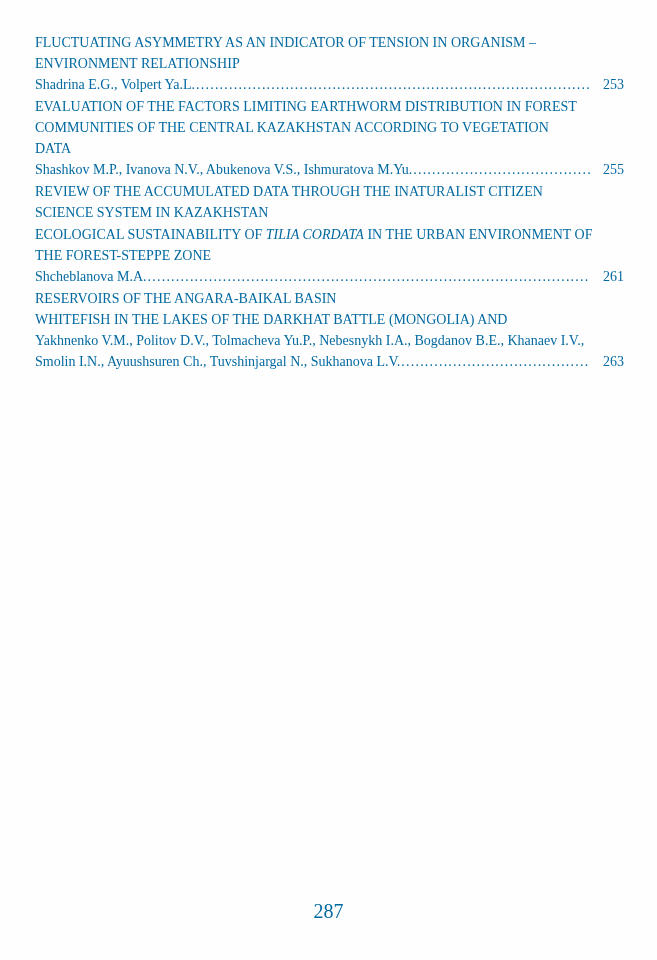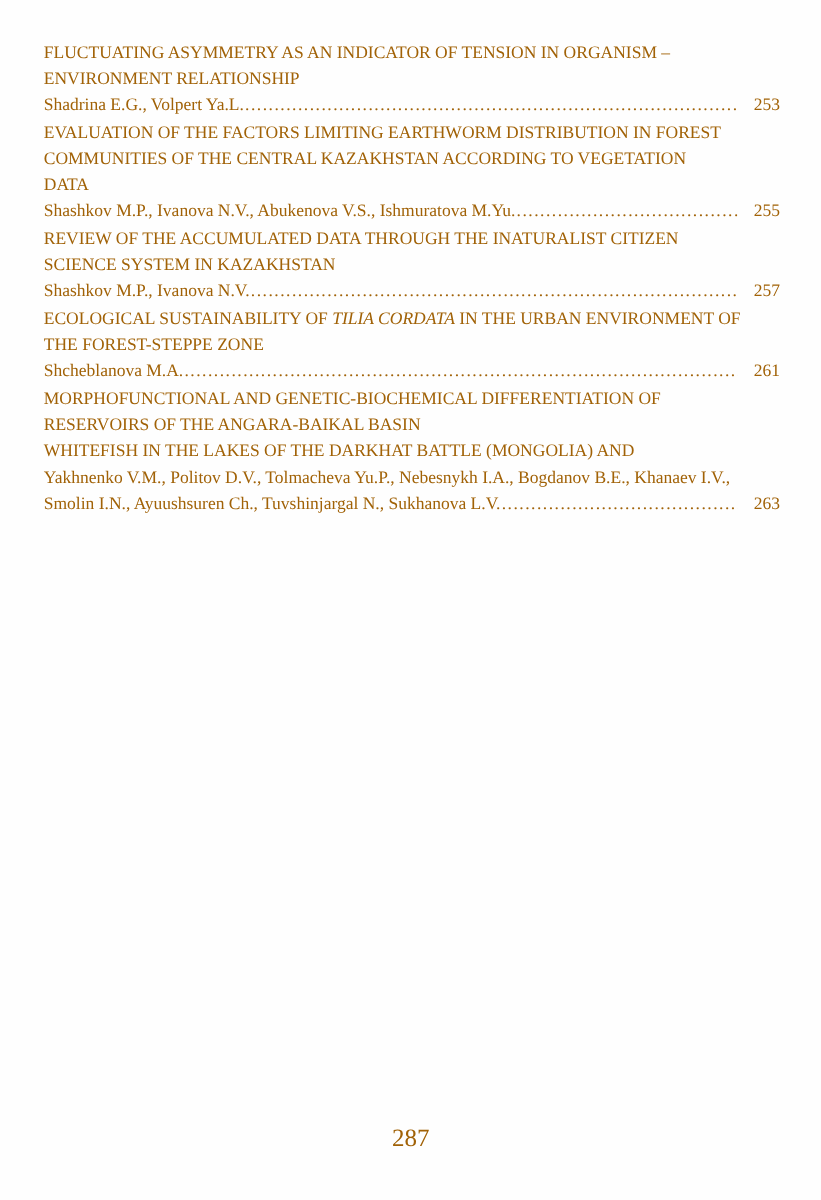--- a/index.html
+++ b/index.html
@@ -5,21 +5,21 @@
   html, body {
     margin: 0;
     padding: 0;
     background: #ffffff;
   }
   .page {
     position: relative;
     width: 657px;
     height: 960px;
     background: #fefefe;
-    color: #a16207;
+    color: #0369a1;
     font-family: "Liberation Serif", serif;
     overflow: hidden;
   }
   .toc {
     position: absolute;
     left: 35px;
     top: 32px;
     width: 589px;
   }
   .entry {
@@ -96,40 +96,34 @@
       <div class="author-line">
         <span class="authors">Shashkov M.P., Ivanova N.V., Abukenova V.S., Ishmuratova M.Yu.</span>
         <span class="leader"></span>
         <span class="pageno">255</span>
       </div>
     </div>
 
     <div class="entry">
       <div class="title-line">REVIEW OF THE ACCUMULATED DATA THROUGH THE INATURALIST CITIZEN</div>
       <div class="title-line">SCIENCE SYSTEM IN KAZAKHSTAN</div>
-      <div class="author-line">
-        <span class="authors">Shashkov M.P., Ivanova N.V.</span>
-        <span class="leader"></span>
-        <span class="pageno">257</span>
-      </div>
     </div>
 
 
     <div class="entry">
       <div class="title-line"><span>ECOLOGICAL SUSTAINABILITY OF </span><span class="ital">TILIA CORDATA</span><span> IN THE URBAN ENVIRONMENT OF</span></div>
       <div class="title-line">THE FOREST-STEPPE ZONE</div>
       <div class="author-line">
         <span class="authors">Shcheblanova M.A.</span>
         <span class="leader"></span>
         <span class="pageno">261</span>
       </div>
     </div>
 
     <div class="entry">
-      <div class="title-line">MORPHOFUNCTIONAL AND GENETIC-BIOCHEMICAL DIFFERENTIATION OF</div>
       <div class="title-line">RESERVOIRS OF THE ANGARA-BAIKAL BASIN</div>
       <div class="title-line">WHITEFISH IN THE LAKES OF THE DARKHAT BATTLE (MONGOLIA) AND</div>
       <div class="authors-wrap">Yakhnenko V.M., Politov D.V., Tolmacheva Yu.P., Nebesnykh I.A., Bogdanov B.E., Khanaev I.V.,</div>
       <div class="author-line">
         <span class="authors">Smolin I.N., Ayuushsuren Ch., Tuvshinjargal N., Sukhanova L.V.</span>
         <span class="leader"></span>
         <span class="pageno">263</span>
       </div>
     </div>
 

